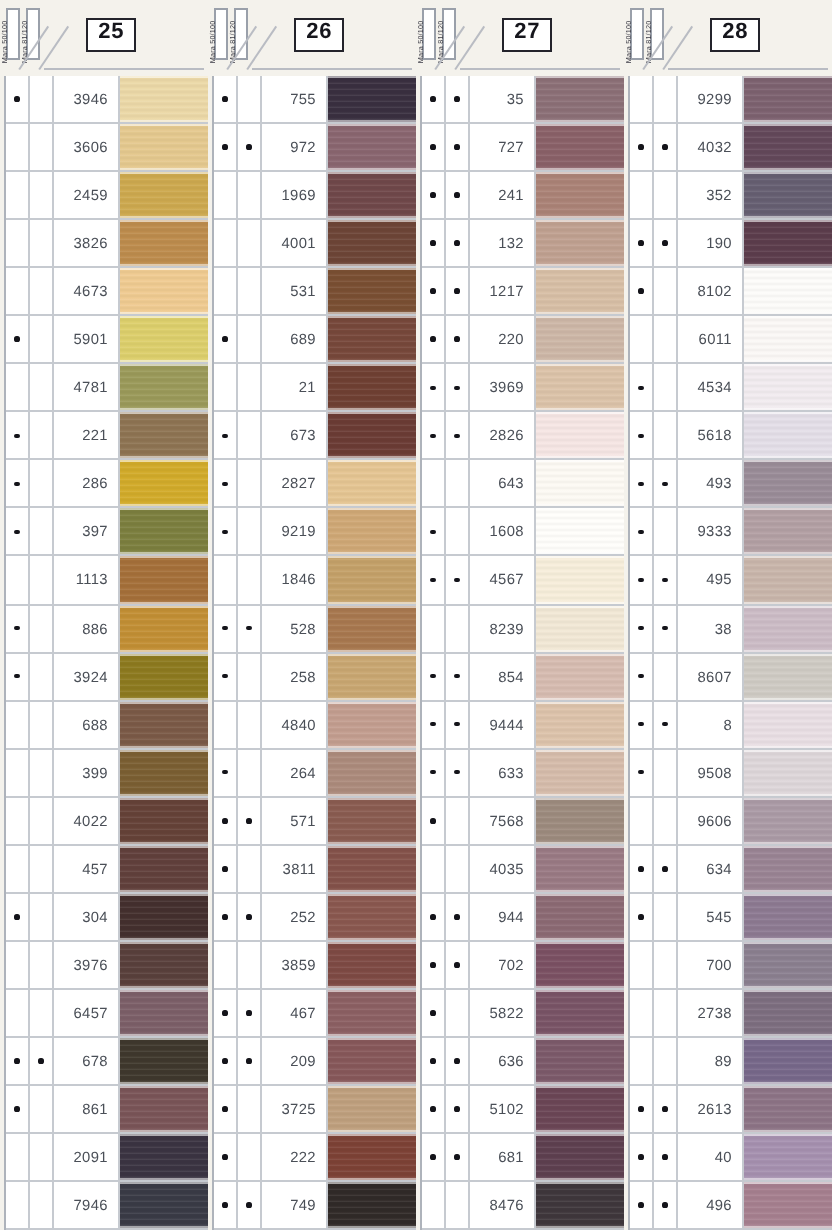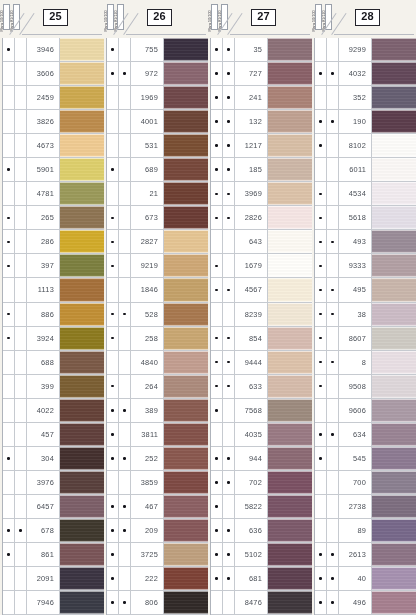--- a/index.html
+++ b/index.html
@@ -235,21 +235,21 @@
           <div class="numcell">4781</div>
           <div class="swatch" style="background-color: rgb(155, 154, 90);"></div>
         </div>
         <div class="row">
           <div class="dotcell">
             <span class="dot"></span>
           </div>
           <div class="dotcell">
             <span class="dot off"></span>
           </div>
-          <div class="numcell">265</div>
+          <div class="numcell">221</div>
           <div class="swatch" style="background-color: rgb(142, 116, 83);"></div>
         </div>
         <div class="row">
           <div class="dotcell">
             <span class="dot"></span>
           </div>
           <div class="dotcell">
             <span class="dot off"></span>
           </div>
           <div class="numcell">286</div>
@@ -569,21 +569,21 @@
           <div class="numcell">264</div>
           <div class="swatch" style="background-color: rgb(172, 139, 124);"></div>
         </div>
         <div class="row">
           <div class="dotcell">
             <span class="dot"></span>
           </div>
           <div class="dotcell">
             <span class="dot"></span>
           </div>
-          <div class="numcell">389</div>
+          <div class="numcell">571</div>
           <div class="swatch" style="background-color: rgb(138, 92, 81);"></div>
         </div>
         <div class="row">
           <div class="dotcell">
             <span class="dot"></span>
           </div>
           <div class="dotcell">
             <span class="dot off"></span>
           </div>
           <div class="numcell">3811</div>
@@ -649,21 +649,21 @@
           <div class="numcell">222</div>
           <div class="swatch" style="background-color: rgb(125, 66, 54);"></div>
         </div>
         <div class="row">
           <div class="dotcell">
             <span class="dot"></span>
           </div>
           <div class="dotcell">
             <span class="dot"></span>
           </div>
-          <div class="numcell">806</div>
+          <div class="numcell">749</div>
           <div class="swatch" style="background-color: rgb(49, 42, 40);"></div>
         </div>
       </div>
     </div>
     <div class="panel">
       <div class="panel-head">
         <div class="mara-box mara-box-a"></div>
         <div class="mara mara-a">Mara 50/100</div>
         <div class="mara-box mara-box-b"></div>
         <div class="mara mara-b">Mara 81/120</div>
@@ -723,21 +723,21 @@
           <div class="numcell">1217</div>
           <div class="swatch" style="background-color: rgb(216, 191, 166);"></div>
         </div>
         <div class="row">
           <div class="dotcell">
             <span class="dot"></span>
           </div>
           <div class="dotcell">
             <span class="dot"></span>
           </div>
-          <div class="numcell">185</div>
+          <div class="numcell">220</div>
           <div class="swatch" style="background-color: rgb(205, 183, 167);"></div>
         </div>
         <div class="row">
           <div class="dotcell">
             <span class="dot"></span>
           </div>
           <div class="dotcell">
             <span class="dot"></span>
           </div>
           <div class="numcell">3969</div>
@@ -763,21 +763,21 @@
           <div class="numcell">643</div>
           <div class="swatch" style="background-color: rgb(253, 250, 244);"></div>
         </div>
         <div class="row">
           <div class="dotcell">
             <span class="dot"></span>
           </div>
           <div class="dotcell">
             <span class="dot off"></span>
           </div>
-          <div class="numcell">1679</div>
+          <div class="numcell">1608</div>
           <div class="swatch" style="background-color: rgb(255, 254, 251);"></div>
         </div>
         <div class="row">
           <div class="dotcell">
             <span class="dot"></span>
           </div>
           <div class="dotcell">
             <span class="dot"></span>
           </div>
           <div class="numcell">4567</div>

